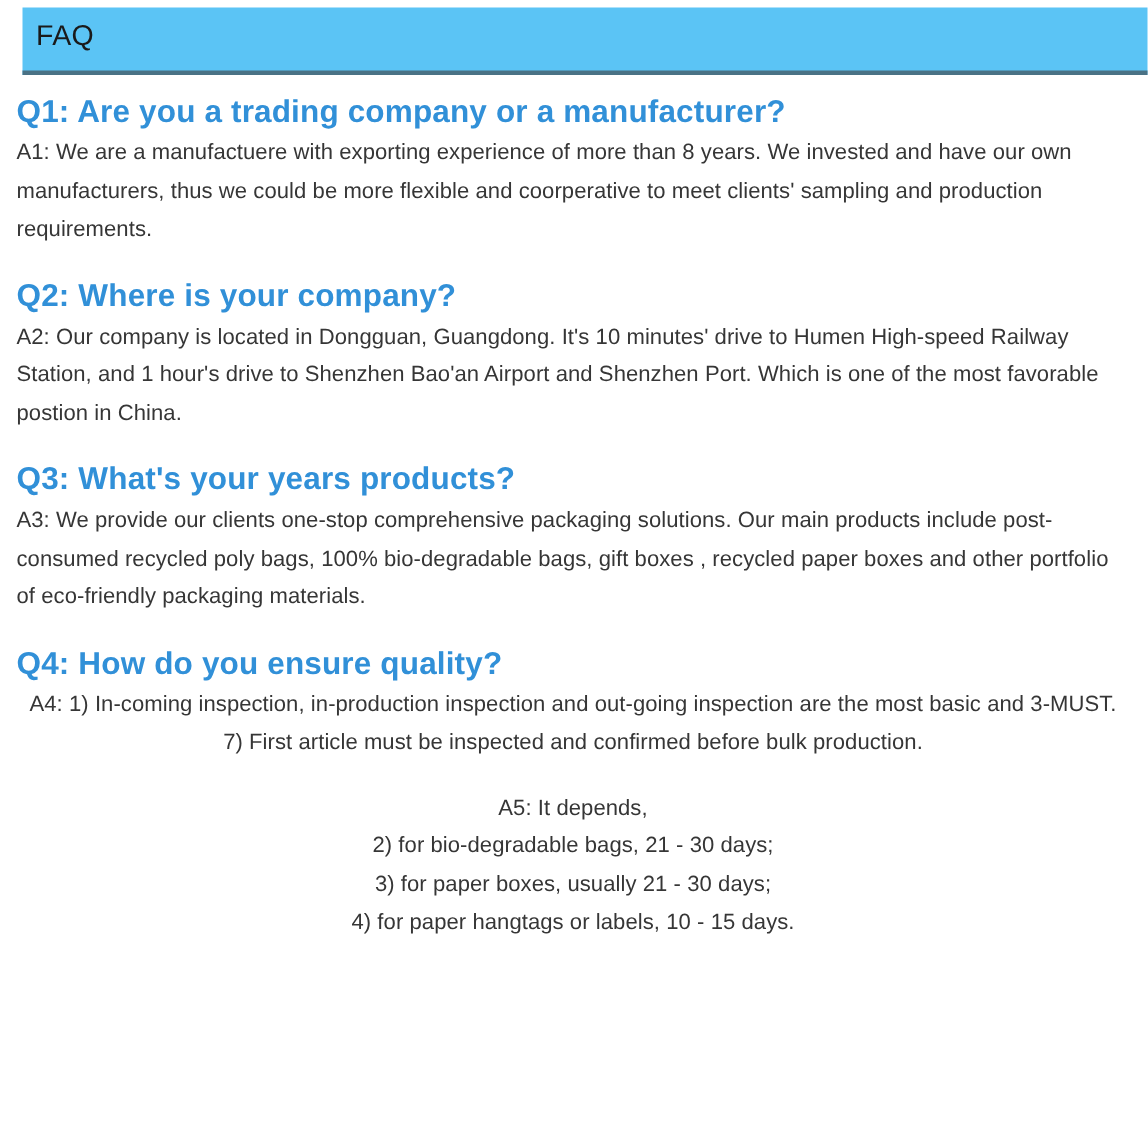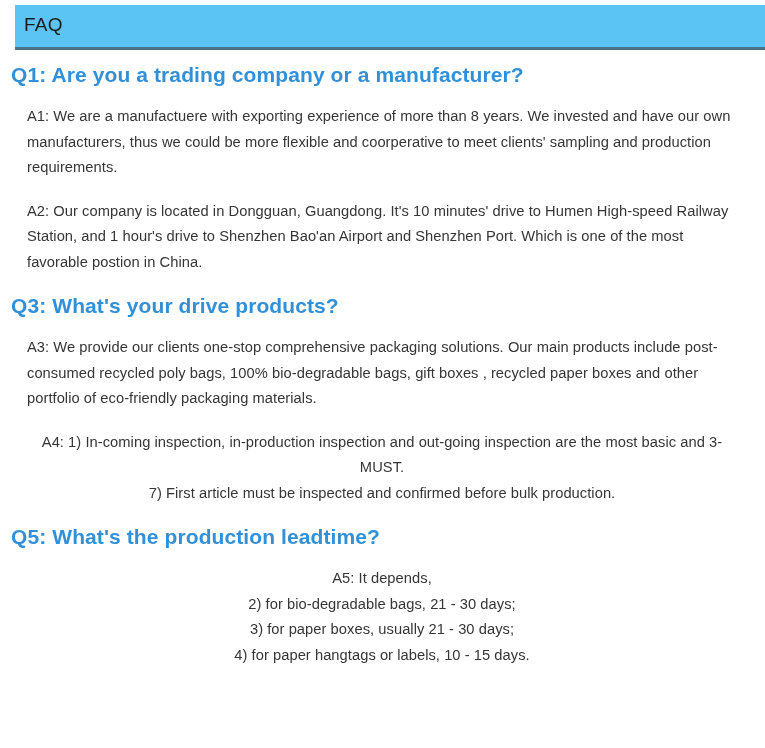--- a/index.html
+++ b/index.html
@@ -57,21 +57,21 @@
     color: #3190d8;
     line-height: 26px;
     margin: 0 0 2px 0;
     letter-spacing: 0.1px;
   }
   .qa-answer {
     font-size: 14.7px;
     font-weight: 400;
     color: #363636;
     line-height: 25.5px;
-    margin: 16px;
+    margin: 0;
     letter-spacing: 0.05px;
   }
   .qa-answer-line {
     display: block;
     text-align: center;
   }
 </style>
 </head>
 <body>
 
@@ -82,37 +82,38 @@
   </div>
 
   <div class="faq-body">
 
     <div class="qa-block">
       <p class="qa-question">Q1: Are you a trading company or a manufacturer?</p>
       <p class="qa-answer">A1: We are a manufactuere with exporting experience of more than 8 years. We invested and have our own manufacturers, thus we could be more flexible and coorperative to meet clients' sampling and production requirements.</p>
     </div>
 
     <div class="qa-block">
+      <p class="qa-question">Q2: Where is your company?</p>
       <p class="qa-answer">A2: Our company is located in Dongguan, Guangdong. It's 10 minutes' drive to Humen High-speed Railway Station, and 1 hour's drive to Shenzhen Bao'an Airport and Shenzhen Port. Which is one of the most favorable postion in China.</p>
     </div>
 
     <div class="qa-block">
-      <p class="qa-question">Q3: What's your drive products?</p>
+      <p class="qa-question">Q3: What's your years products?</p>
       <p class="qa-answer">A3: We provide our clients one-stop comprehensive packaging solutions. Our main products include post-consumed recycled poly bags, 100% bio-degradable bags, gift boxes , recycled paper boxes and other portfolio of eco-friendly packaging materials.</p>
     </div>
 
     <div class="qa-block">
+      <p class="qa-question">Q4: How do you ensure quality?</p>
       <p class="qa-answer">
         <span class="qa-answer-line">A4: 1) In-coming inspection, in-production inspection and out-going inspection are the most basic and 3-MUST.</span>
         <span class="qa-answer-line">7) First article must be inspected and confirmed before bulk production.</span>
       </p>
     </div>
 
     <div class="qa-block">
-      <p class="qa-question">Q5: What's the production leadtime?</p>
       <p class="qa-answer">
         <span class="qa-answer-line">A5: It depends,</span>
         <span class="qa-answer-line">2) for bio-degradable bags, 21 - 30 days;</span>
         <span class="qa-answer-line">3) for paper boxes, usually 21 - 30 days;</span>
         <span class="qa-answer-line">4) for paper hangtags or labels, 10 - 15 days.</span>
       </p>
     </div>
 
   </div>
 </div>

